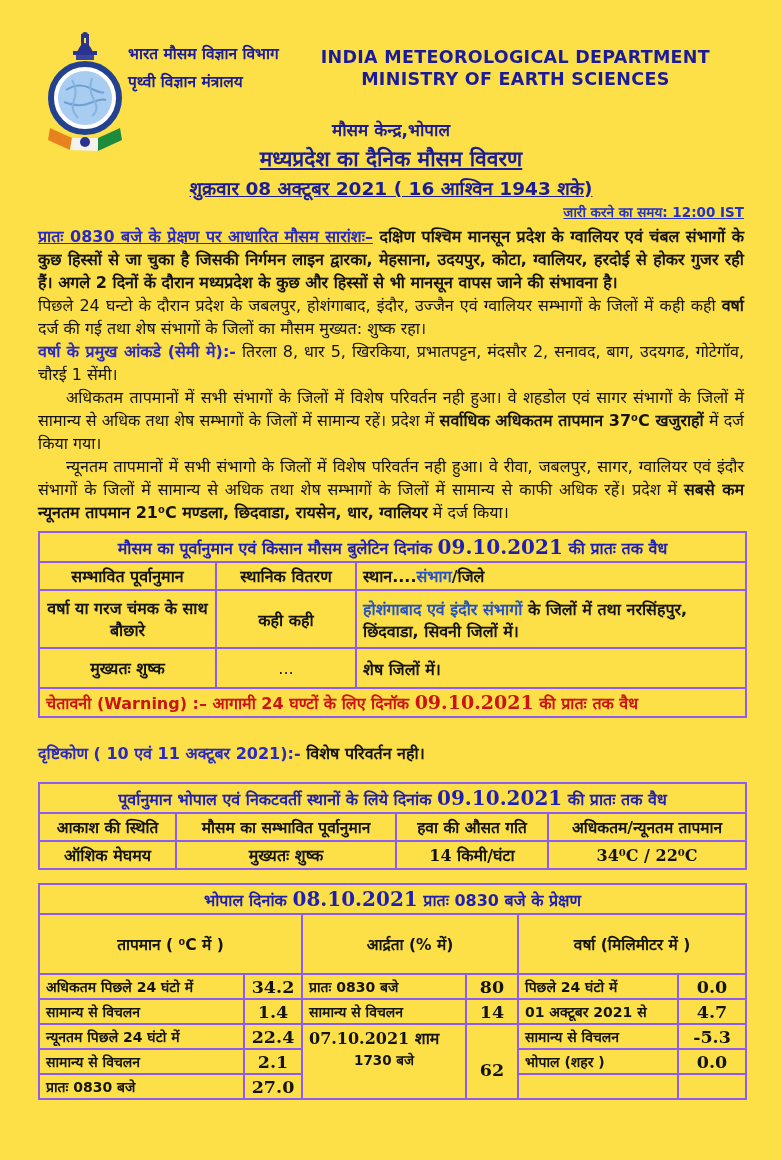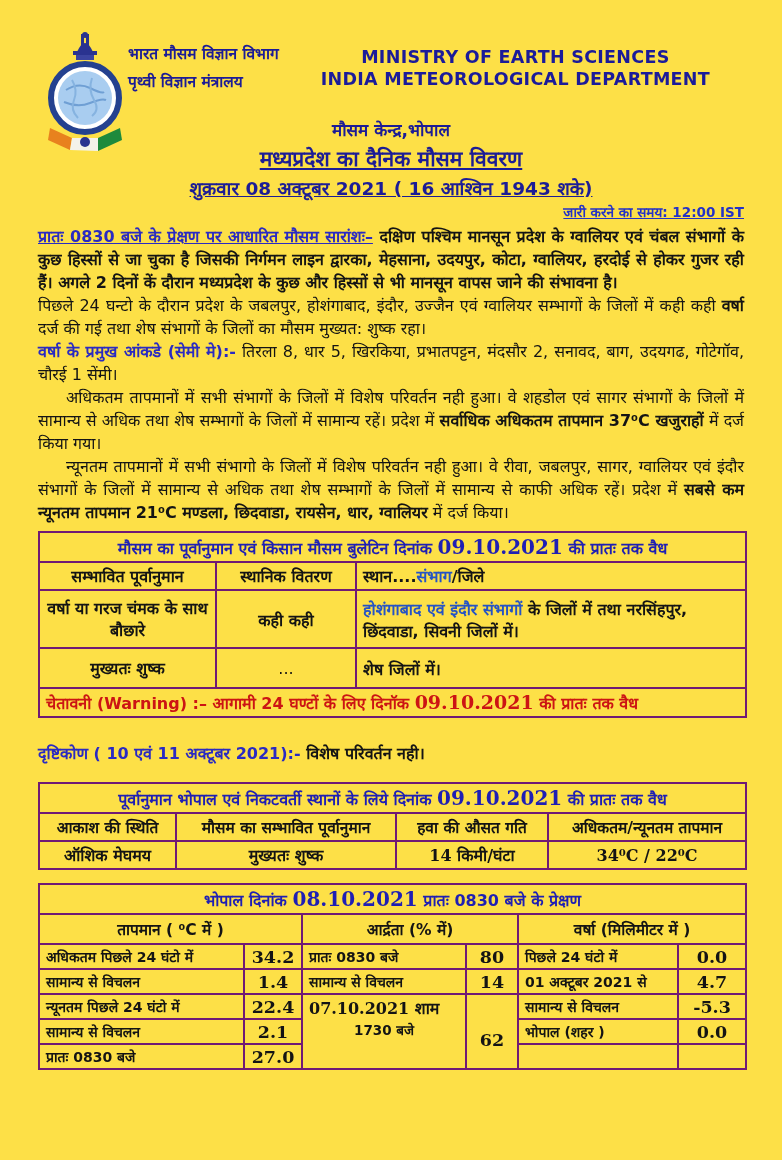--- a/index.html
+++ b/index.html
@@ -20,39 +20,39 @@
   
   .body-text{margin:4px 38px 0 38px;}
   .para{margin:0;font-size:16px;line-height:23px;text-align:justify;}
   .para.b{font-weight:bold;}
   .indent{text-indent:28px;}
   .h-blue{color:#2a2ac2;font-weight:bold;}
   .u{text-decoration:underline;}
   b{font-weight:bold;}
   
   table.tbl{border-collapse:collapse;margin:0 0 0 38px;width:707px;table-layout:fixed;}
-  table.tbl td{border:2px solid #701a75;padding:2px 6px;font-size:16px;vertical-align:middle;}
+  table.tbl td{border:2px solid #8b5cf6;padding:2px 6px;font-size:16px;vertical-align:middle;}
   .t-title{text-align:center;color:#1f1fb4;font-weight:bold;font-size:16.5px;padding:2px 4px;}
   .t-date{font-family:"DejaVu Serif","Liberation Serif",serif;font-size:20px;font-weight:bold;}
   .hdr td{font-weight:bold;}
   .ctr{text-align:center;}
   .top{vertical-align:top;}
   .blue{color:#2553c5;font-weight:bold;}
   .w-title{color:#cc1414;font-weight:bold;font-size:16.5px;padding-left:6px;}
   .w-date{font-family:"DejaVu Serif","Liberation Serif",serif;font-size:19px;font-weight:bold;}
   tr.warn td{background:#faf9a0;font-weight:bold;}
   .outlook{margin:24px 38px 0 38px;font-size:16px;font-weight:bold;}
   
   .bh .hdr td{text-align:center;font-size:15.5px;padding:2px 2px;}
   .bh .val{text-align:center;font-weight:bold;}
   .num-serif{font-family:"DejaVu Serif","Liberation Serif",serif;font-weight:bold;font-size:19px;}
   .temp-big{font-family:"DejaVu Serif","Liberation Serif",serif;font-weight:bold;font-size:21px;border-radius:7px;}
   
   .obs td{padding:1px 5px;}
-  .obs .grp{text-align:center;font-weight:bold;font-size:15.5px;padding:3px 2px;}
+  .obs .grp{text-align:center;font-weight:bold;font-size:15.5px;padding:18px 2px;}
   .obs .lbl{font-weight:bold;font-size:14px;}
   .obs .num{font-family:"DejaVu Serif","Liberation Serif",serif;font-weight:bold;font-size:17.5px;text-align:center;padding:1px 2px;}
   .obs .hum-date{vertical-align:top;text-align:left;}
   .hd1{font-family:"DejaVu Serif","Liberation Serif",serif;font-weight:bold;font-size:16px;}
   .hd2{font-weight:bold;font-size:13.5px;text-align:center;display:block;margin-top:2px;}
   .obs .t-title{font-size:16px;}
 </style>
 </head>
 <body>
 
@@ -84,22 +84,22 @@
           <circle cx="41" cy="112" r="5" fill="#2a3390"></circle>
         </g>
       </svg>
     </div>
     <div class="mast-text">
       <div class="dept-hi">
         <div>भारत मौसम विज्ञान विभाग</div>
         <div>पृथ्वी विज्ञान मंत्रालय</div>
       </div>
       <div class="dept-en">
+        <div>INDIA METEOROLOGICAL DEPARTMENT</div>
         <div>MINISTRY OF EARTH SCIENCES</div>
-        <div>INDIA METEOROLOGICAL DEPARTMENT</div>
       </div>
     </div>
   </div>
 
   <div class="centre">मौसम केन्द्र,भोपाल</div>
   <div class="bulletin-title">मध्यप्रदेश का दैनिक मौसम विवरण</div>
   <div class="date-line">शुक्रवार 08 अक्टूबर 2021 ( 16 आश्विन 1943 शके)</div>
   <div class="issue-time">जारी करने का समय: 12:00 IST</div>
 
   <div class="body-text">

